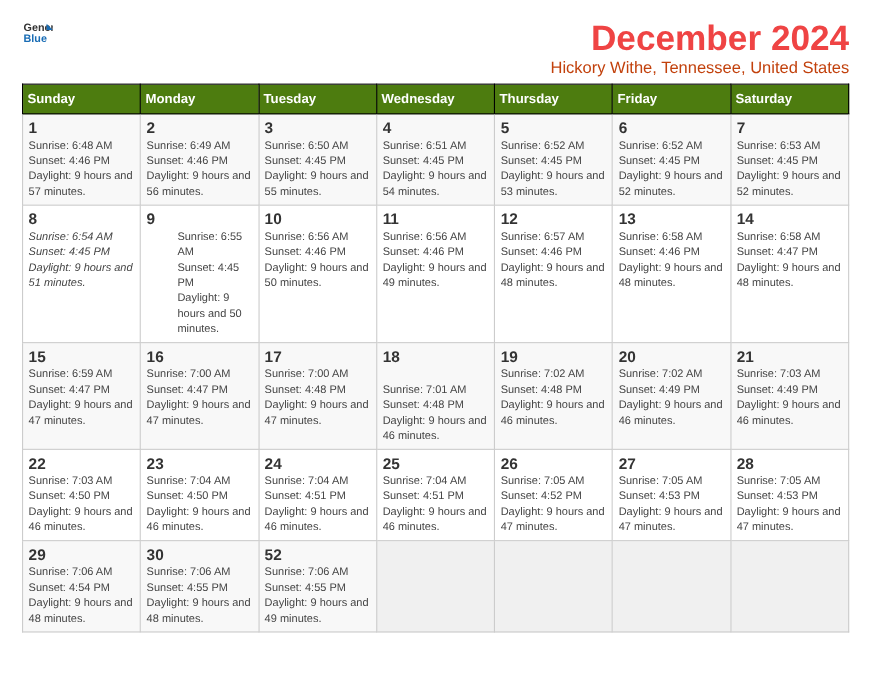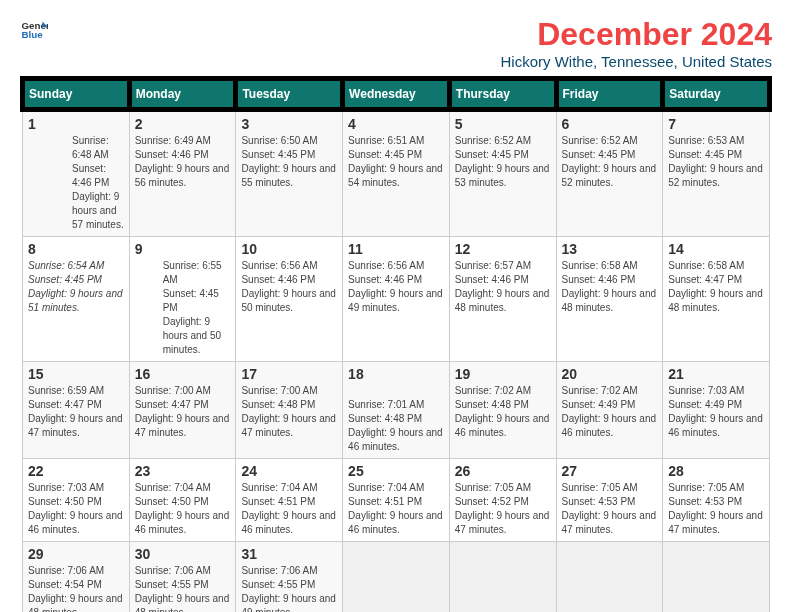--- a/index.html
+++ b/index.html
@@ -28,34 +28,34 @@
     .title-section {
       text-align: right;
     }
     .main-title {
       font-size: 32px;
       font-weight: bold;
       color: #ef4444;
     }
     .subtitle {
       font-size: 15px;
-      color: #0c4a6e;
+      color: #c2410c;
     }
     table {
       width: 100%;
       border-collapse: collapse;
       font-size: 11px;
     }
     thead tr th {
-      background-color: #0f766e;
+      background-color: #4d7c0f;
       color: #fff;
       padding: 6px 4px;
       font-size: 12px;
       font-weight: bold;
-      border: 5px solid #000000;
+      border: 1px solid #000000;
       text-align: left;
     }
     tbody tr td {
       border: 1px solid #ccc;
       padding: 4px 5px;
       vertical-align: top;
       height: 80px;
       width: calc(100% / 7);
       background: #fff;
     }
@@ -104,21 +104,21 @@
         <th>Wednesday</th>
         <th>Thursday</th>
         <th>Friday</th>
         <th>Saturday</th>
       </tr>
   </thead>
   <tbody>
   <tr>
         <td>
           <span class="day-number">1</span>
-          <div class="day-detail" style="white-space: pre-line; margin-left: 44px;">Sunrise: 6:48 AM
+          <div class="day-detail" style="white-space: pre-line;">Sunrise: 6:48 AM
 Sunset: 4:46 PM
 Daylight: 9 hours and 57 minutes.</div>
         </td>
         <td>
           <span class="day-number">2</span>
           <div class="day-detail" style="white-space: pre-line;">Sunrise: 6:49 AM
 Sunset: 4:46 PM
 Daylight: 9 hours and 56 minutes.</div>
         </td>
         <td>
@@ -291,21 +291,21 @@
 Sunset: 4:54 PM
 Daylight: 9 hours and 48 minutes.</div>
         </td>
         <td>
           <span class="day-number">30</span>
           <div class="day-detail" style="white-space: pre-line;">Sunrise: 7:06 AM
 Sunset: 4:55 PM
 Daylight: 9 hours and 48 minutes.</div>
         </td>
         <td>
-          <span class="day-number">31</span>
+          <span class="day-number">52</span>
           <div class="day-detail" style="white-space: pre-line;">Sunrise: 7:06 AM
 Sunset: 4:55 PM
 Daylight: 9 hours and 49 minutes.</div>
         </td>
         <td class="empty-cell"></td>
         <td class="empty-cell"></td>
         <td class="empty-cell"></td>
         <td class="empty-cell"></td>
       </tr>
     </tbody>

